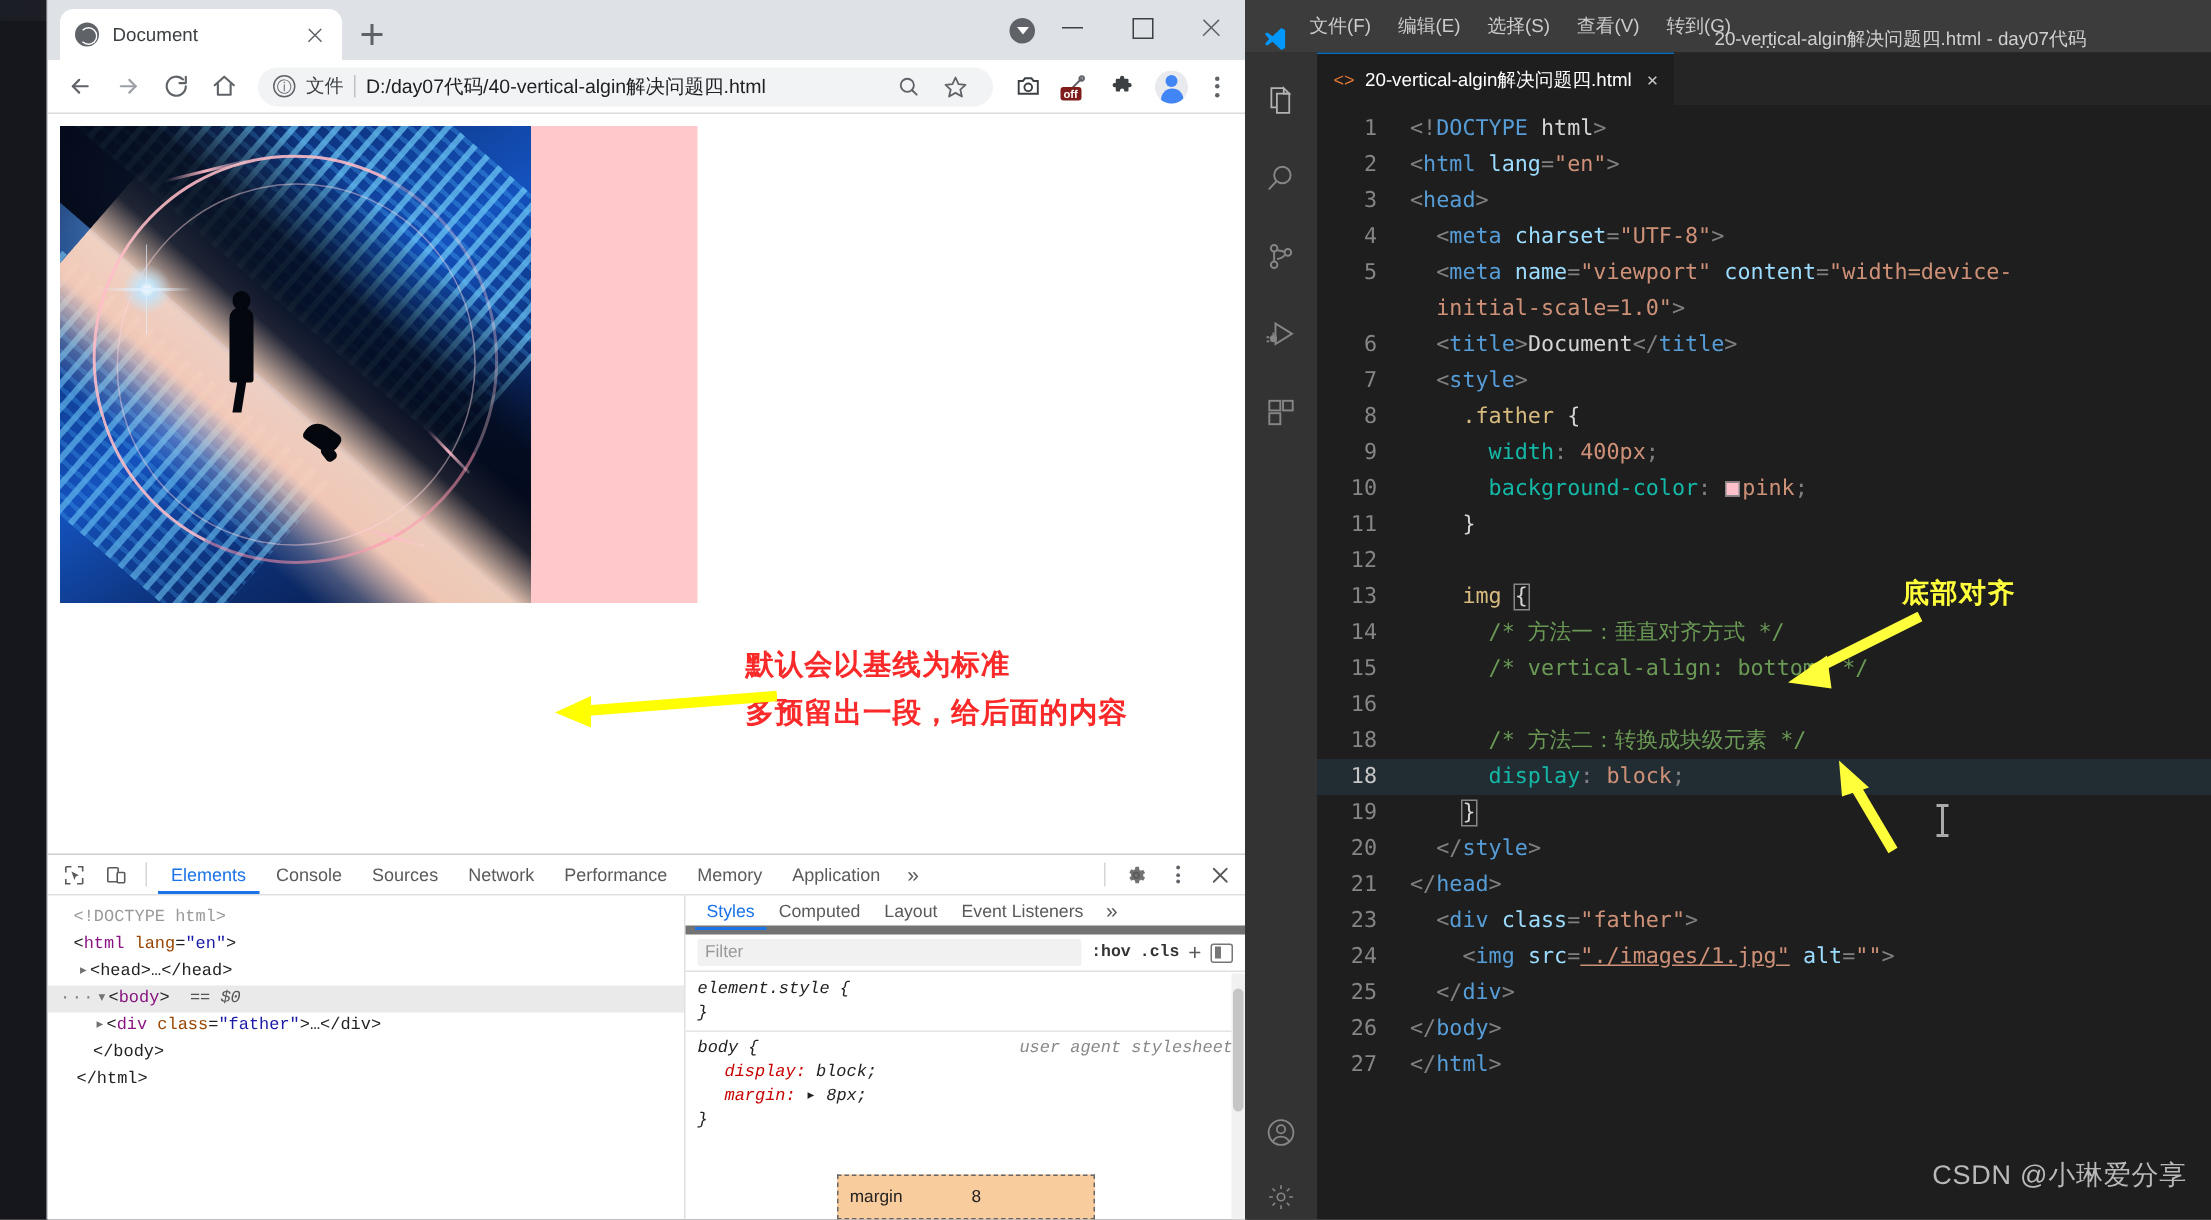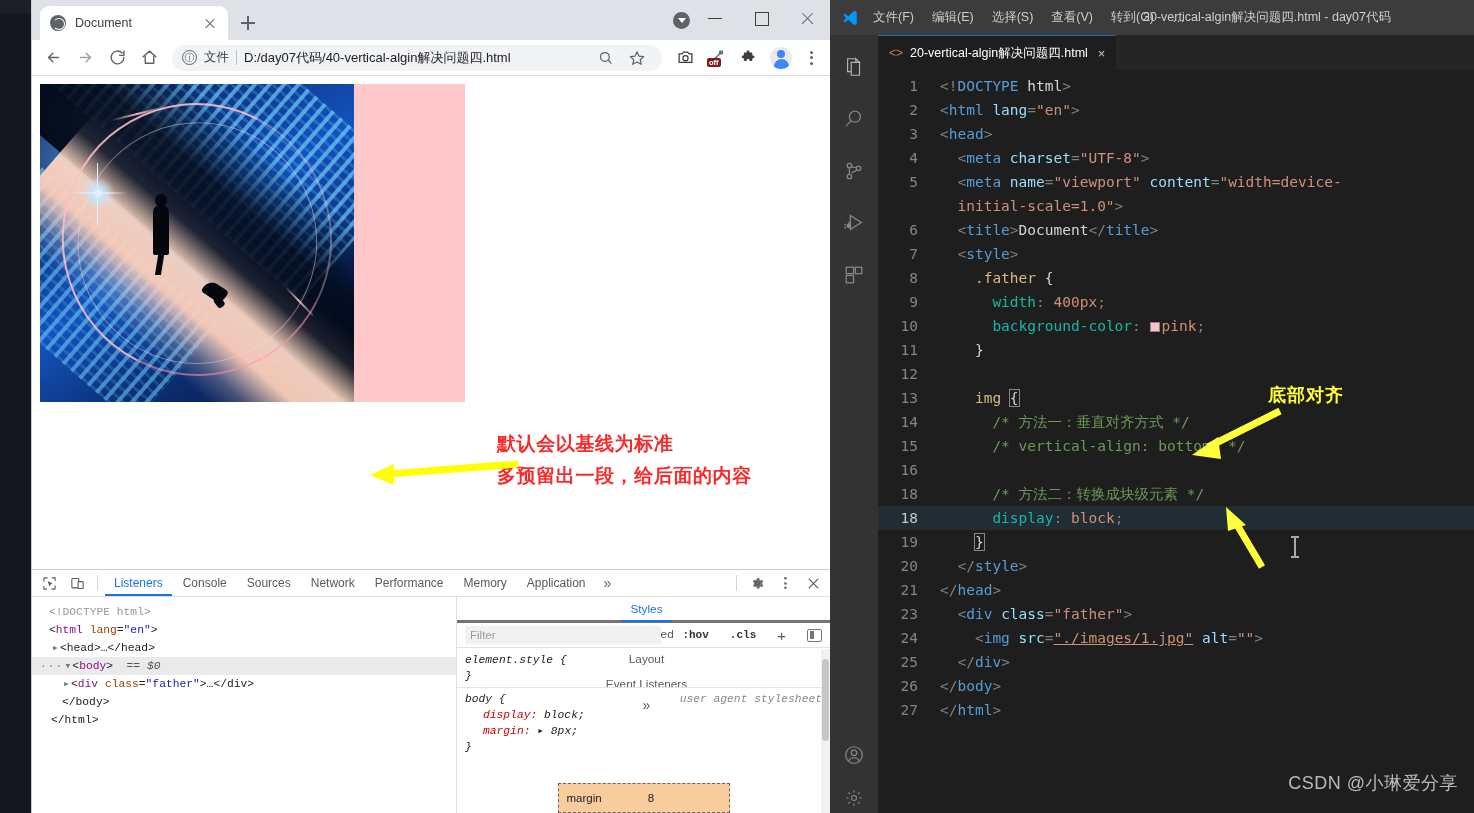--- a/index.html
+++ b/index.html
@@ -276,27 +276,26 @@
   .attr { color:#994500; }
   .val { color:#1a1aa6; }
   .punct { color:#222; }
   .grey { color:#999; }
   .dollar { color:#555; font-style:italic; }
   .dots { color:#888; letter-spacing:1px; }
 
   .dt-styles { flex:1 1 auto; display:flex; flex-direction:column; min-width:0; position:relative; }
   .st-tabs {
     height:26px; display:flex; align-items:center; gap:0; padding-left:6px;
-    border-bottom:3px solid #737373;
-    flex-direction:column;
+    border-bottom:6px solid #737373;
   }
   .st-tab { font-size:11.8px; color:#5a5a5a; padding:0 8px; height:25px; line-height:25px; cursor:pointer; }
   .st-tab.active { color:#1a73e8; box-shadow: inset 0 -2px 0 #1a73e8; }
   .st-filter {
-    height:25px; display:flex; align-items:center; gap:21px; padding:0 8px;
+    height:25px; display:flex; align-items:center; gap:6px; padding:0 8px;
     border-bottom:1px solid #e0e0e0;
   }
   .filter-box {
     flex:1 1 auto; height:18px; background:#f1f1f1; border-radius:2px;
     font-size:11.5px; color:#999; padding:0 5px; line-height:18px;
   }
   .hov-btn { font-size:11px; color:#333; font-family:"Liberation Mono",monospace; font-weight:bold; cursor:pointer; }
   .plus-btn { font-size:15px; color:#5a5a5a; cursor:pointer; }
   .side-btn { width:15px; height:13px; border:1.2px solid #777; border-radius:2px; position:relative; cursor:pointer; }
   .side-btn::after { content:""; position:absolute; left:1.5px; top:1.5px; width:4px; height:8px; background:#777; }
@@ -324,21 +323,21 @@
     position:absolute; right:0; top:52px; bottom:0; width:9px; background:#f1f1f1;
   }
   .dt-scroll i { position:absolute; left:1px; top:10px; width:7px; height:82px; background:#c6c6c6; border-radius:4px; }
 
   
   .vscode {
     position:absolute; left:830px; top:0; width:644px; height:813px;
     background:#1e1e1e; color:#ccc; display:flex; flex-direction:column;
   }
   .vs-title {
-    height:35px; display:flex; align-items:center; gap:0;
+    height:35px; display:flex; align-items:flex-end; gap:0;
     background:#3c3c3c; position:relative; padding-left:6px;
   }
   .vs-logo { width:28px; display:flex; align-items:center; justify-content:center; }
   .vs-menu { font-size:12.5px; color:#cccccc; padding:0 9px; line-height:35px; cursor:pointer; white-space:nowrap; }
   .vs-ellip { font-size:13px; color:#cccccc; padding:0 9px; cursor:pointer; letter-spacing:1px; }
   .vs-wtitle {
     position:absolute; left:0; right:0; text-align:center; font-size:12.5px;
     color:#cfcfcf; pointer-events:none; white-space:nowrap; overflow:hidden;
   }
   .vs-main { flex:1 1 auto; display:flex; min-height:0; }
@@ -543,21 +542,21 @@
               <path d="M9 8l8 4-3.4 1.4L12.2 17z" fill="#5a5a5a" stroke="none"></path>
             </svg>
         </div>
         <div class="dt-icon">
           <svg width="15" height="15" viewBox="0 0 24 24" fill="none" stroke="#5a5a5a" stroke-width="1.7">
               <rect x="3" y="4" width="11" height="15" rx="1"></rect>
               <rect x="13" y="9" width="8" height="11" rx="1" fill="#fff"></rect>
             </svg>
         </div>
         <div class="dt-vsep"></div>
-        <div class="dt-tab active">Listeners</div>
+        <div class="dt-tab active">Elements</div>
         <div class="dt-tab">Console</div>
         <div class="dt-tab">Sources</div>
         <div class="dt-tab">Network</div>
         <div class="dt-tab">Performance</div>
         <div class="dt-tab">Memory</div>
         <div class="dt-tab">Application</div>
         <div class="dt-more">»</div>
         <div class="dt-right">
           <div class="dt-vsep"></div>
           <div class="dt-icon">

